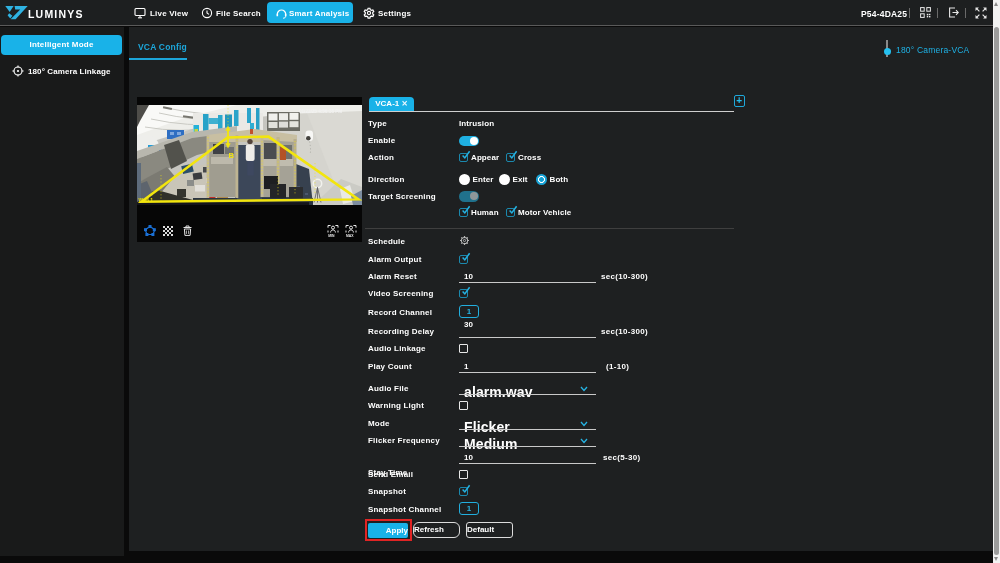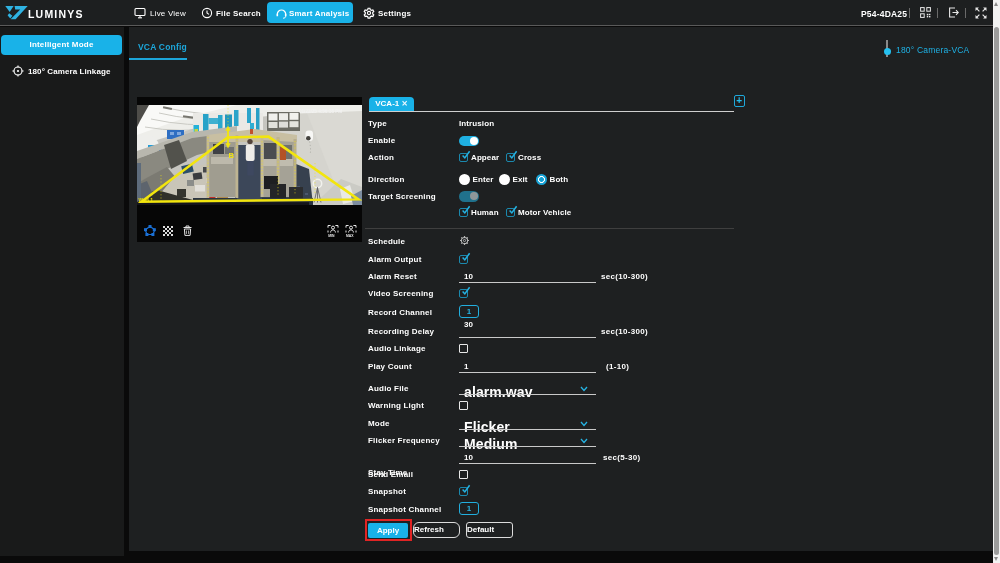--- a/index.html
+++ b/index.html
@@ -28,21 +28,21 @@
     <polygon points="9.6,0 22.7,0 10.6,13.2 5.6,13.2 15.2,3.4 10.2,3.4" fill="#2fb3e3"></polygon>
     <polygon points="4.2,7.2 7.4,9.8 5.2,12.4 2.6,9.2" fill="#2fb3e3"></polygon>
   </svg>
   <div class="abs" style="left:28px;top:8px;color:#fff;font-size:10.5px;font-weight:bold;letter-spacing:1.2px">LUMINYS</div>
 
   <svg class="abs" style="left:134px;top:7px" width="12" height="12" viewBox="0 0 12 12">
       <rect x="1" y="1.5" width="10" height="7" rx="1" fill="none" stroke="#fff" stroke-width="1.1"></rect>
       <path d="M4 10.8h4" stroke="#fff" stroke-width="1.1"></path>
       <path d="M6 8.5v2" stroke="#fff" stroke-width="1.1"></path>
     </svg>
-  <div class="abs" style="left:150px;top:9px;color:#fff;font-size:8px;font-weight:normal;letter-spacing:.2px">Live View</div>
+  <div class="abs" style="left:150px;top:9px;color:#fff;font-size:8px;font-weight:bold;letter-spacing:.2px">Live View</div>
 
   <svg class="abs" style="left:201px;top:7px" width="12" height="12" viewBox="0 0 12 12">
       <circle cx="6" cy="6" r="4.6" fill="none" stroke="#fff" stroke-width="1.1"></circle>
       <path d="M6 3.4V6l2 1.4" fill="none" stroke="#fff" stroke-width="1.1"></path>
     </svg>
   <div class="abs" style="left:216px;top:9px;color:#fff;font-size:8px;font-weight:bold;letter-spacing:.2px">File Search</div>
 
   <div class="abs" style="left:267px;top:2px;width:86px;height:21px;background:#19b2e8;border-radius:4px"></div>
   <svg class="abs" style="left:276px;top:7px" width="11" height="12" viewBox="0 0 11 12">
       <path d="M1.3 7.2a4.2 4.2 0 1 1 8.4 0" fill="none" stroke="#fff" stroke-width="1.2"></path>
@@ -439,21 +439,21 @@
 <div class="lbl" style="top:487px">Snapshot</div>
 <div class="cbx" style="left:459px;top:487px"></div>
 <svg class="chk" style="left:458px;top:482px" viewBox="0 0 13 13">
     <path d="M4.6 7.6l2.2 2.3L11.6 3.2" fill="none" stroke="#25b2e2" stroke-width="1.5"></path>
   </svg>
 
 <div class="lbl" style="top:505px">Snapshot Channel</div>
 <div class="chbtn" style="top:502px">1</div>
 
 <div class="abs" style="left:364.5px;top:519px;width:47px;height:22px;border:2.6px solid #e02424"></div>
-<div class="abs" style="left:368px;top:522.5px;width:40px;height:15px;background:#19b2e8;border-radius:2px;color:#fff;font-size:8px;font-weight:bold;text-align:center;line-height:15px">Apply</div>
+<div class="abs" style="left:368px;top:522.5px;width:40px;height:15px;background:#19b2e8;border-radius:2px;color:#fff;font-size:8px;font-weight:bold;text-align:right;line-height:15px">Apply</div>
 <div class="abs" style="left:413px;top:522px;width:47px;height:16px;border:1px solid #dcdcdc;border-radius:6px;color:#fff;font-size:8px;font-weight:bold;text-align:left;line-height:14px">Refresh</div>
 <div class="abs" style="left:466px;top:522px;width:47px;height:16px;border:1px solid #dcdcdc;border-radius:3px;color:#fff;font-size:8px;font-weight:bold;text-align:left;line-height:14px">Default</div>
 
 <div class="abs" style="left:993px;top:0;width:7px;height:563px;background:#f2f2f2">
   <div class="abs" style="left:1px;top:2px;width:0;height:0;border-left:2.6px solid transparent;border-right:2.6px solid transparent;border-bottom:4px solid #8a8a8a"></div>
   <div class="abs" style="left:1px;top:27px;width:5px;height:528px;background:#9c9c9c;border-radius:3px"></div>
   <div class="abs" style="left:1px;top:557px;width:0;height:0;border-left:2.6px solid transparent;border-right:2.6px solid transparent;border-top:4px solid #8a8a8a"></div>
 </div>
 
 </body></html>

